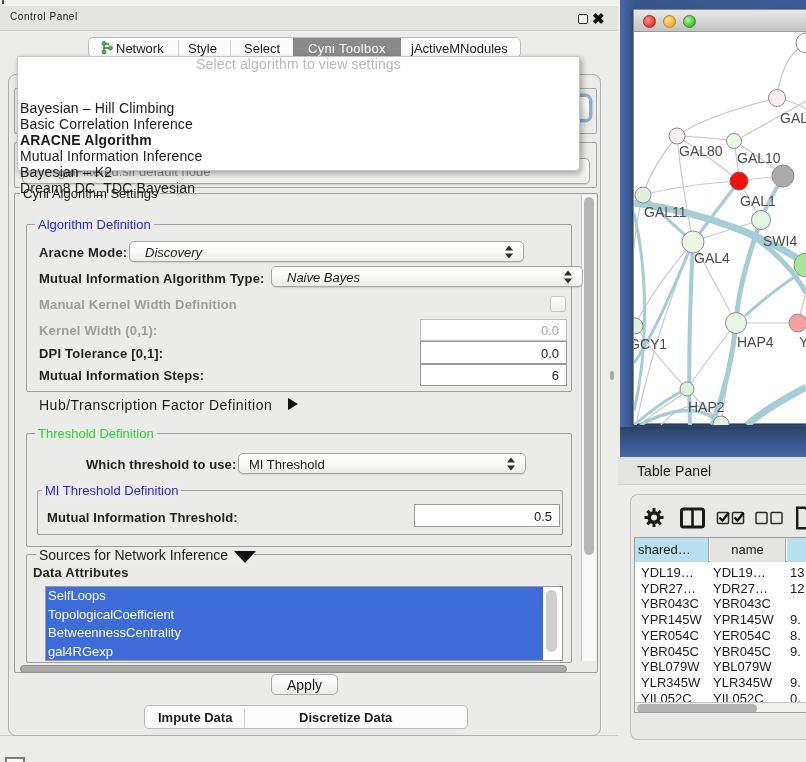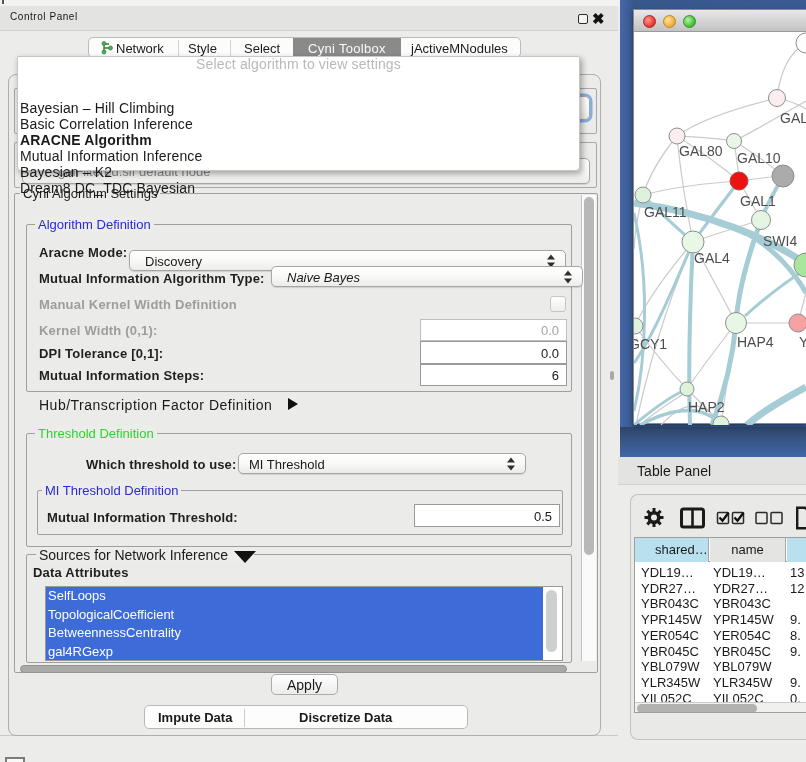--- a/index.html
+++ b/index.html
@@ -49,21 +49,21 @@
 </div>
 
 <div class="abs" style="left:581px;top:195px;width:15px;height:466px;background:#fafafa;border-left:1px solid #c2c2c0;"></div>
 <div class="abs" style="left:583.5px;top:197px;width:10px;height:358px;background:#b8b8b8;border-radius:5px;"></div>
 
 <div class="grp" style="left:26px;top:224px;width:546px;height:168px;">
   <div class="gt" style="left:8px;color:#2a2ad0;">Algorithm Definition</div>
 </div>
 
 <div class="lbl" style="left:39px;top:245px;">Aracne Mode:</div>
-<div class="combo" style="left:129px;top:250px;width:437px;height:21px;">
+<div class="combo" style="left:129px;top:241px;width:395px;height:21px;font-style:italic;">
   <div class="ct">Discovery</div>
     <div class="spin"></div>
 </div>
 
 <div class="lbl" style="left:39px;top:271px;">Mutual Information Algorithm Type:</div>
 <div class="combo" style="left:271px;top:266px;width:312px;height:21px;font-style:italic;">
   <div class="ct">Naive Bayes</div>
     <div class="spin"></div>
 </div>
 
@@ -267,21 +267,21 @@
     <path d="M79.5 12.5 l3 3.2 6-8"></path>
     <path d="M94.5 12.5 l3 3.2 6-8"></path>
   </g>
   <g stroke="#1a1a1a" stroke-width="2.4" fill="none">
     <path d="M157.2 2.8 h8 l5 5 v15.4 h-13 z"></path>
   </g>
 </svg>
 
 <div class="abs" style="left:634px;top:537px;width:172px;height:176px;background:#ffffff;border:1px solid #9e9e9e;border-right:none;overflow:hidden;font-size:13px;">
   <div style="position:absolute;left:0;top:0;width:100%;height:24px;border-bottom:1px solid #9a9a9a;">
-    <div style="position:absolute;left:0;top:0;width:74px;height:24px;background:#b9e0ef;border-right:1px solid #a8a8a8;line-height:23px;padding-left:20px;">shared…</div>
+    <div style="position:absolute;left:0;top:0;width:74px;height:24px;background:#b9e0ef;border-right:1px solid #a8a8a8;line-height:23px;padding-left:3px;">shared…</div>
     <div style="position:absolute;left:75px;top:0;width:76px;height:24px;background:#e4e4e2;border-right:1px solid #a8a8a8;text-align:center;line-height:23px;">name</div>
     <div style="position:absolute;left:152px;top:0;width:20px;height:24px;background:#b9e0ef;"></div>
   </div>
   <div style="position:absolute;left:6px;top:27px;line-height:15.7px;">YDL19…<br>YDR27…<br>YBR043C<br>YPR145W<br>YER054C<br>YBR045C<br>YBL079W<br>YLR345W<br>YIL052C</div>
   <div style="position:absolute;left:78px;top:27px;line-height:15.7px;">YDL19…<br>YDR27…<br>YBR043C<br>YPR145W<br>YER054C<br>YBR045C<br>YBL079W<br>YLR345W<br>YIL052C</div>
   <div style="position:absolute;left:155px;top:27px;line-height:15.7px;">13<br>12<br>&nbsp;<br>9.<br>8.<br>9.<br>&nbsp;<br>9.<br>0.</div>
   <div style="position:absolute;left:0;top:164px;width:100%;height:12px;background:#f0f0ee;border-top:1px solid #c8c8c8;">
     <div style="position:absolute;left:2px;top:1px;width:120px;height:9px;background:#b2b2b2;border-radius:4.5px;"></div>
   </div>
 </div>

